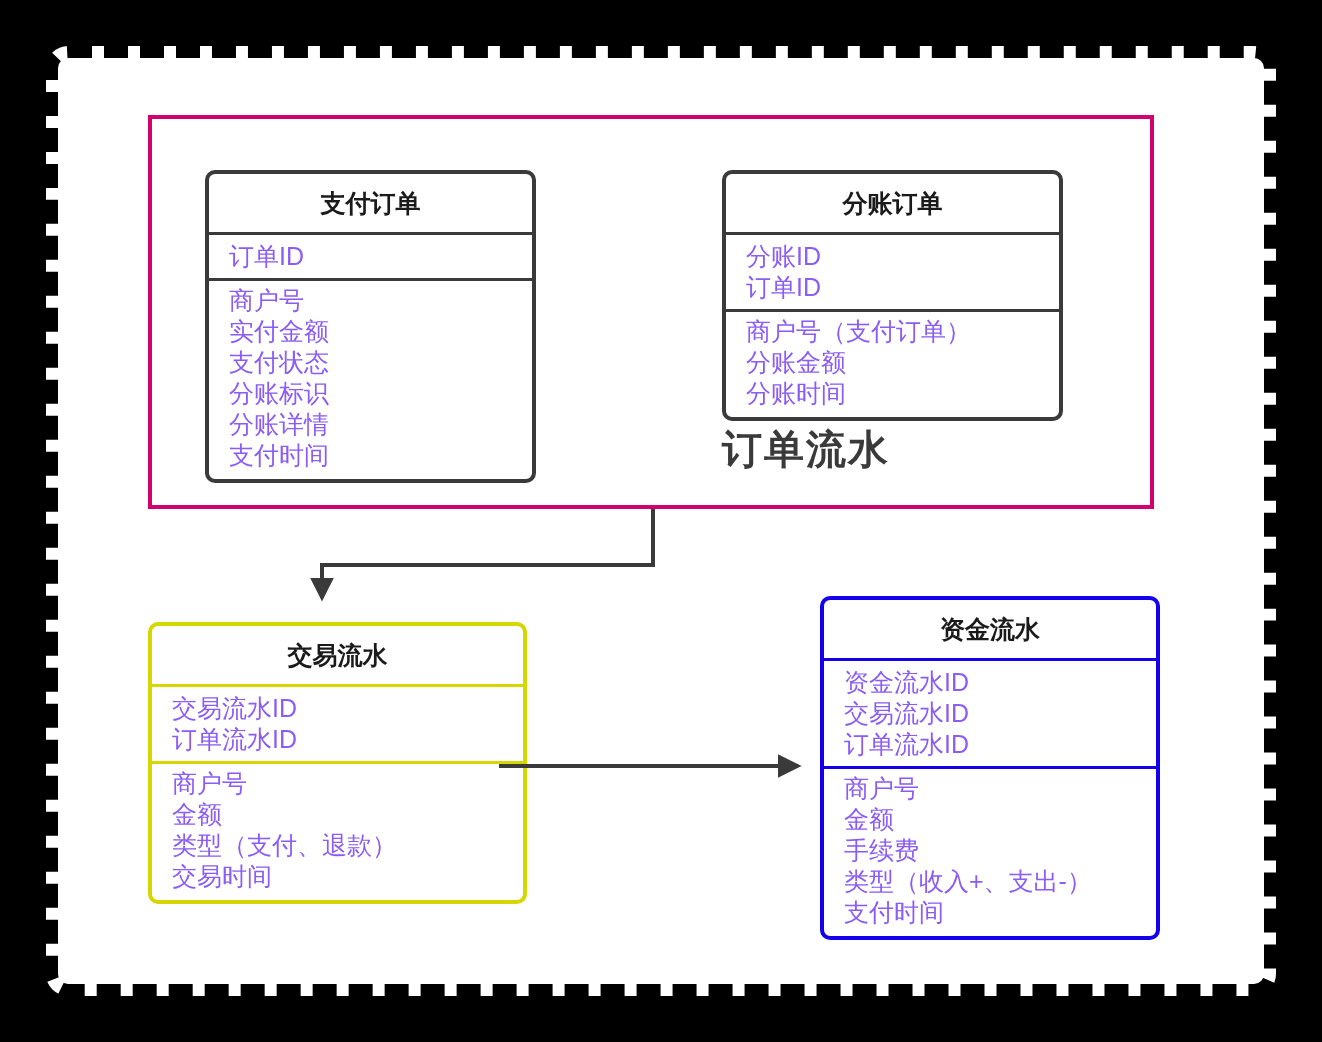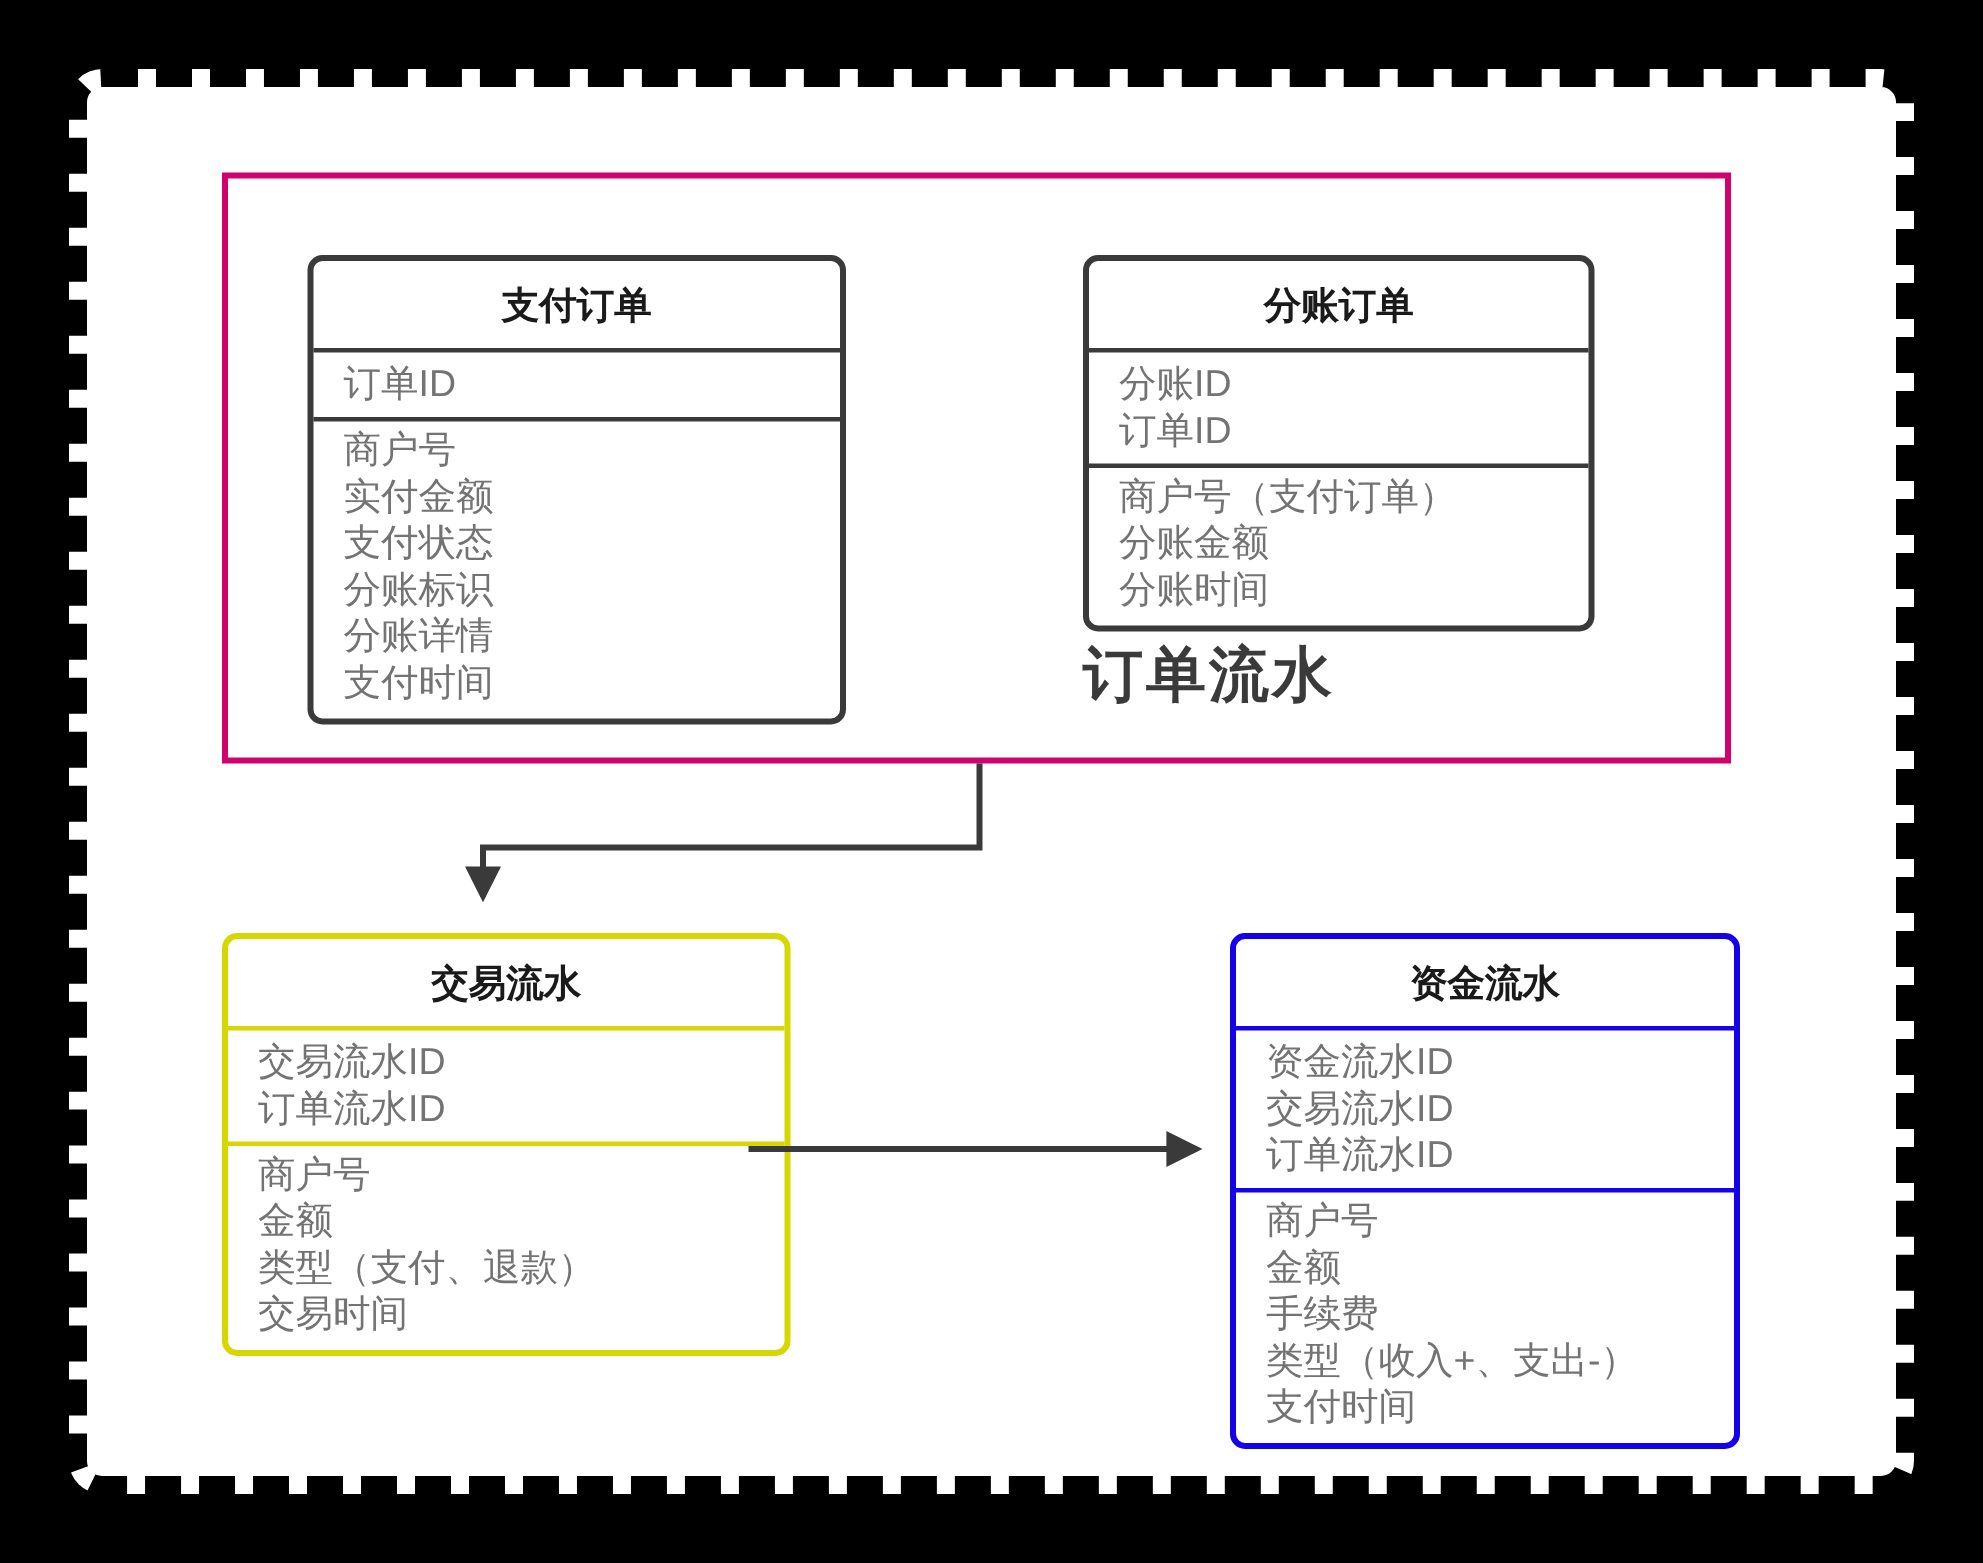--- a/index.html
+++ b/index.html
@@ -42,33 +42,33 @@
     border-bottom:3px solid #3A3A3A;
   }
   .entity .t-keys{
     padding:6px 0 6px;
     border-bottom:3px solid #3A3A3A;
   }
   .entity .t-fields{ padding:4px 0 8px; }
   .entity .line{
     font-size:25px; line-height:31px;
     padding:0 26px 0 20px;
-    color:#737373;
+    color:#8b5cf6;
     white-space:nowrap;
   }
 
   .entity.yellow{ border-color:#D6D600; }
   .entity.yellow .t-header, .entity.yellow .t-keys{ border-bottom-color:#D6D600; }
   .entity.blue{ border-color:#1500EB; }
   .entity.blue .t-header, .entity.blue .t-keys{ border-bottom-color:#1500EB; }
 
-  #entity-payment-order{ left:205px; top:170px; width:359px; }
+  #entity-payment-order{ left:205px; top:170px; width:331px; }
   #entity-split-order{ left:722px; top:170px; width:341px; }
   #entity-transaction-flow{ left:148px; top:622px; width:379px; }
-  #entity-fund-flow{ left:820px; top:622px; width:340px; }
+  #entity-fund-flow{ left:820px; top:596px; width:340px; }
 
   .group-label{
     position:absolute; left:722px; top:422px; width:341px;
     text-align:left;
     font-size:40px; font-weight:800; color:#3A3A3A;
     letter-spacing:2px;
   }
 
   svg.connectors{
     position:absolute; left:0; top:0;

